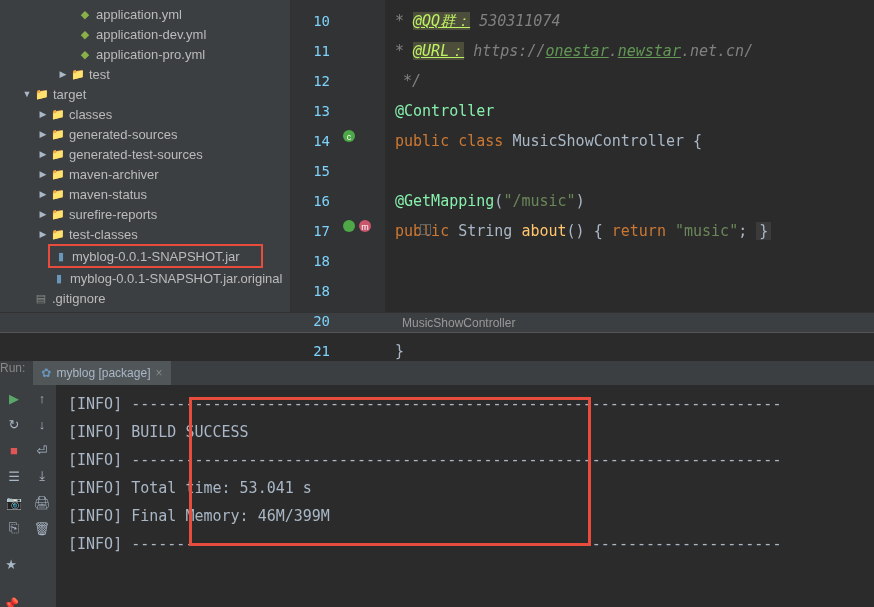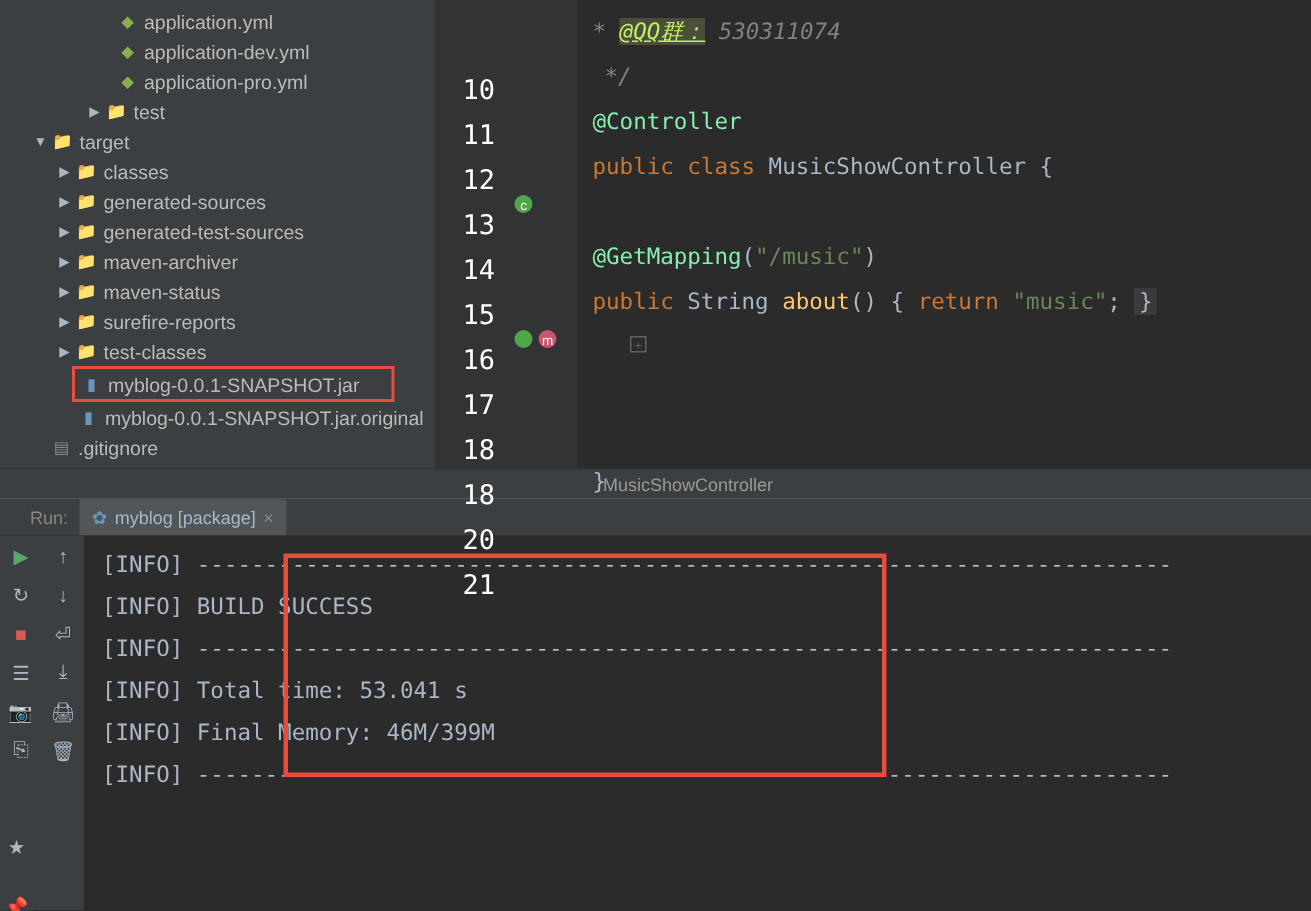--- a/index.html
+++ b/index.html
@@ -71,25 +71,24 @@
     }
     .gutter {
       width: 95px;
       background: #313335;
       display: flex;
     }
     .line-numbers {
       width: 50px;
       padding: 6px 10px 0 0;
       text-align: right;
-      color: #ffffff;
+      color: #7dd3fc;
       font-family: 'Consolas', monospace;
-      font-size: 18px;
+      font-size: 14px;
       line-height: 30px;
-      margin-top: 40px;
     }
     .line-numbers div { height: 30px; }
     .gutter-icons {
       width: 45px;
       padding-top: 6px;
       position: relative;
     }
     .gutter-icon {
       position: absolute;
       left: 2px;
@@ -134,24 +133,25 @@
       color: #999;
     }
     .bottom-section {
       flex: 1;
       display: flex;
       flex-direction: column;
       border-top: 1px solid #555;
     }
     .run-tab-bar {
       display: flex;
-      align-items: center;
+      align-items: flex-start;
       background: #3c3f41;
       height: 24px;
-      padding-left: 20px;
+      padding-left: 0;
+      margin-top: 28px;
     }
     .run-tab-label {
       color: #888;
       margin-right: 8px;
       font-size: 12px;
     }
     .run-tab {
       display: flex;
       align-items: center;
       background: #515658;
@@ -322,20 +322,21 @@
             <svg width="14" height="14">
                 <circle cx="7" cy="7" r="6" fill="#c9566c"></circle>
                 <text x="7" y="11" font-size="9" fill="white" text-anchor="middle">m</text>
               </svg>
           </div>
           <span class="fold-btn" style="top:224px">+</span>
         </div>
       </div>
       <div class="code-content">
         <div class="code-line"><span class="comment"> * </span><span class="comment-tag">@QQ群：</span><span class="comment"> </span><span class="comment">530311074</span></div>
+        <div class="code-line"><span class="comment"> * </span><span class="comment-tag">@URL：</span><span class="comment"> </span><span class="comment">https://</span><span class="url-link">onestar</span><span class="comment">.</span><span class="url-link">newstar</span><span class="comment">.net.cn/</span></div>
         <div class="code-line"><span class="comment" style="padding-left:8px">*/</span></div>
         <div class="code-line"><span class="annotation">@Controller</span></div>
         <div class="code-line"><span class="keyword">public</span> <span class="keyword">class</span> <span class="classname">MusicShowController</span> <span class="brace">{</span></div>
         <div class="code-line"></div>
         <div class="code-line">    <span class="annotation">@GetMapping</span>(<span class="string">"/music"</span>)</div>
         <div class="code-line">    <span class="keyword">public</span> <span class="classname">String</span> <span class="method">about</span>() <span class="brace">{</span> <span class="keyword">return</span> <span class="string">"music"</span>; <span class="highlighted-block brace" style="padding:0 3px">}</span></div>
         <div class="code-line"></div>
         <div class="code-line"></div>
         <div class="code-line"></div>
         <div class="code-line"><span class="brace">}</span></div>

